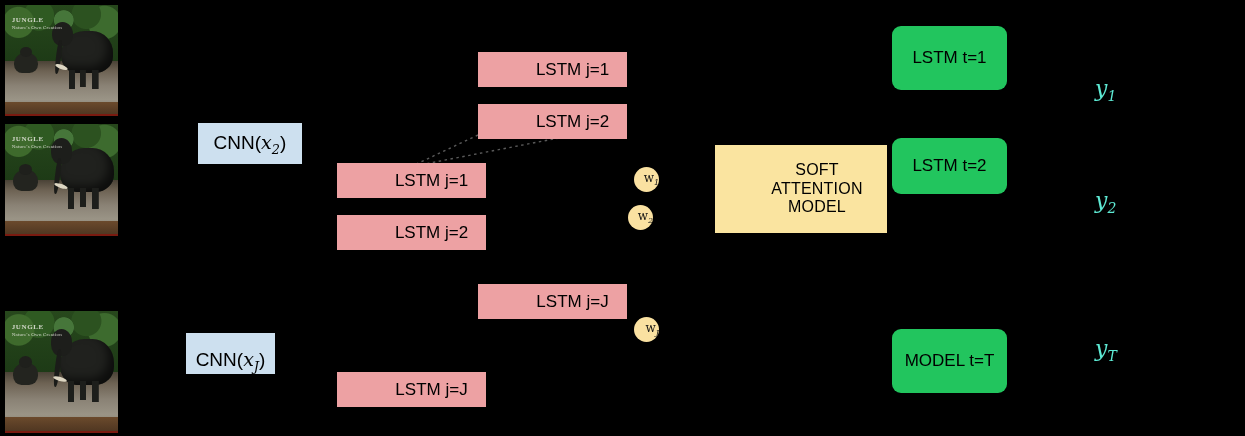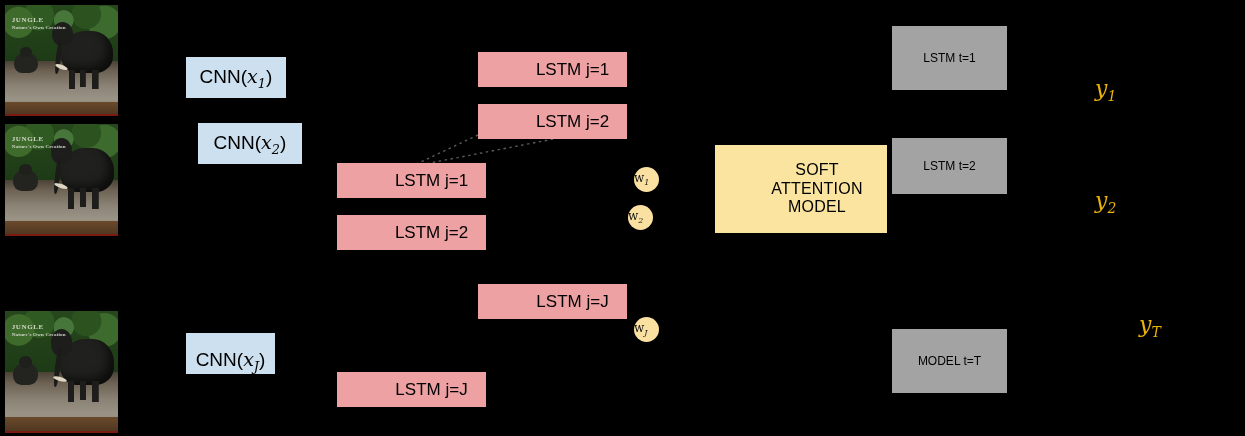--- a/index.html
+++ b/index.html
@@ -7,21 +7,20 @@
     position:relative;
     width:1245px;height:436px;
     background:#000000;
     overflow:hidden;
     font-family:"Liberation Sans", sans-serif;
   }
   .frame{
     position:absolute;
     overflow:hidden;
     background:#6d28d9;
-    font-weight:bold;
   }
   .frame .sky{
     position:absolute;left:0;top:0;width:100%;height:52%;
     background:
       radial-gradient(circle at 12% 30%, #3e6a2c 0 14%, transparent 15%),
       radial-gradient(circle at 30% 18%, #2f5a22 0 16%, transparent 17%),
       radial-gradient(circle at 52% 26%, #46763a 0 13%, transparent 14%),
       radial-gradient(circle at 72% 16%, #2c5220 0 15%, transparent 16%),
       radial-gradient(circle at 88% 30%, #3d6b2e 0 15%, transparent 16%),
       linear-gradient(#27481c,#1d3a16);
@@ -80,40 +79,40 @@
 
   .box{
     position:absolute;
     display:flex;align-items:center;justify-content:center;
     color:#000;
     text-align:center;
     white-space:nowrap;
   }
   .cnn{ background:#cde0ef; font-size:19px; }
   .lstm-j{ background:#eda1a3; font-size:17px;padding-left:40px; }
-  .lstm-t{ background:#a3a3a3; font-size:12px; }
+  .lstm-t{ background:#22c55e; font-size:17px;border-radius:9px; }
   .soft{
     background:#fae4a0;font-size:16px;line-height:1.18;
     flex-direction:column;letter-spacing:.2px;padding-left:32px;
   }
   .wcirc{
     position:absolute;
     background:#fae1a1;
     border-radius:50%;
-    display:flex;align-items:center;justify-content:flex-start;
+    display:flex;align-items:center;justify-content:flex-end;
     font-family:"DejaVu Serif", serif;
     font-size:12px;color:#141414;
   }
   .wcirc sub{font-size:8px;font-style:italic;}
   .ylab{
     position:absolute;
     font-family:"DejaVu Serif", serif;
     font-style:italic;
     font-size:22px;
-    color:#eab308;
+    color:#5eead4;
     white-space:nowrap;
   }
   .ylab sub{font-size:14px;}
   .mathvar{font-family:"DejaVu Serif", serif;font-style:italic;}
   .mathvar sub{font-size:.68em;font-style:italic;}
   svg.links{position:absolute;left:0;top:0;width:1245px;height:436px;pointer-events:none;}
 </style>
 </head>
 <body>
 
@@ -168,25 +167,20 @@
       <div class="legs"></div>
     </div>
     <div class="tusk" style="left:48px;top:66px;width:14px;height:4px;transform:rotate(16deg);"></div>
     <div class="logo">
       <b>JUNGLE</b>
       <span>Nature's Own Creation</span>
     </div>
     <div class="redline"></div>
   </div>
 
-  <div class="box cnn" style="left:186px;top:57px;width:100px;height:41px;">
-    <span>
-      <span>CNN(</span><span class="mathvar"><span>x</span><sub>1</sub></span><span>)</span>
-    </span>
-  </div>
   <div class="box cnn" style="left:198px;top:123px;width:104px;height:41px;">
     <span>
       <span>CNN(</span><span class="mathvar"><span>x</span><sub>2</sub></span><span>)</span>
     </span>
   </div>
   <div class="box cnn" style="left:186px;top:333px;width:89px;height:41px;align-items:flex-end;">
     <span>
       <span>CNN(</span><span class="mathvar"><span>x</span><sub>J</sub></span><span>)</span>
     </span>
   </div>
@@ -236,17 +230,17 @@
   <div class="box lstm-t" style="left:892px;top:329px;width:115px;height:64px;">
     <span>MODEL t=T</span>
   </div>
 
   <div class="ylab" style="left:1095px;top:76px;">
     <span>y</span><sub>1</sub>
   </div>
   <div class="ylab" style="left:1095px;top:188px;">
     <span>y</span><sub>2</sub>
   </div>
-  <div class="ylab" style="left:1095px;top:312px;margin-left:44px;">
+  <div class="ylab" style="left:1095px;top:336px;">
     <span>y</span><sub>T</sub>
   </div>
 
 </div>
 
 </body></html>

